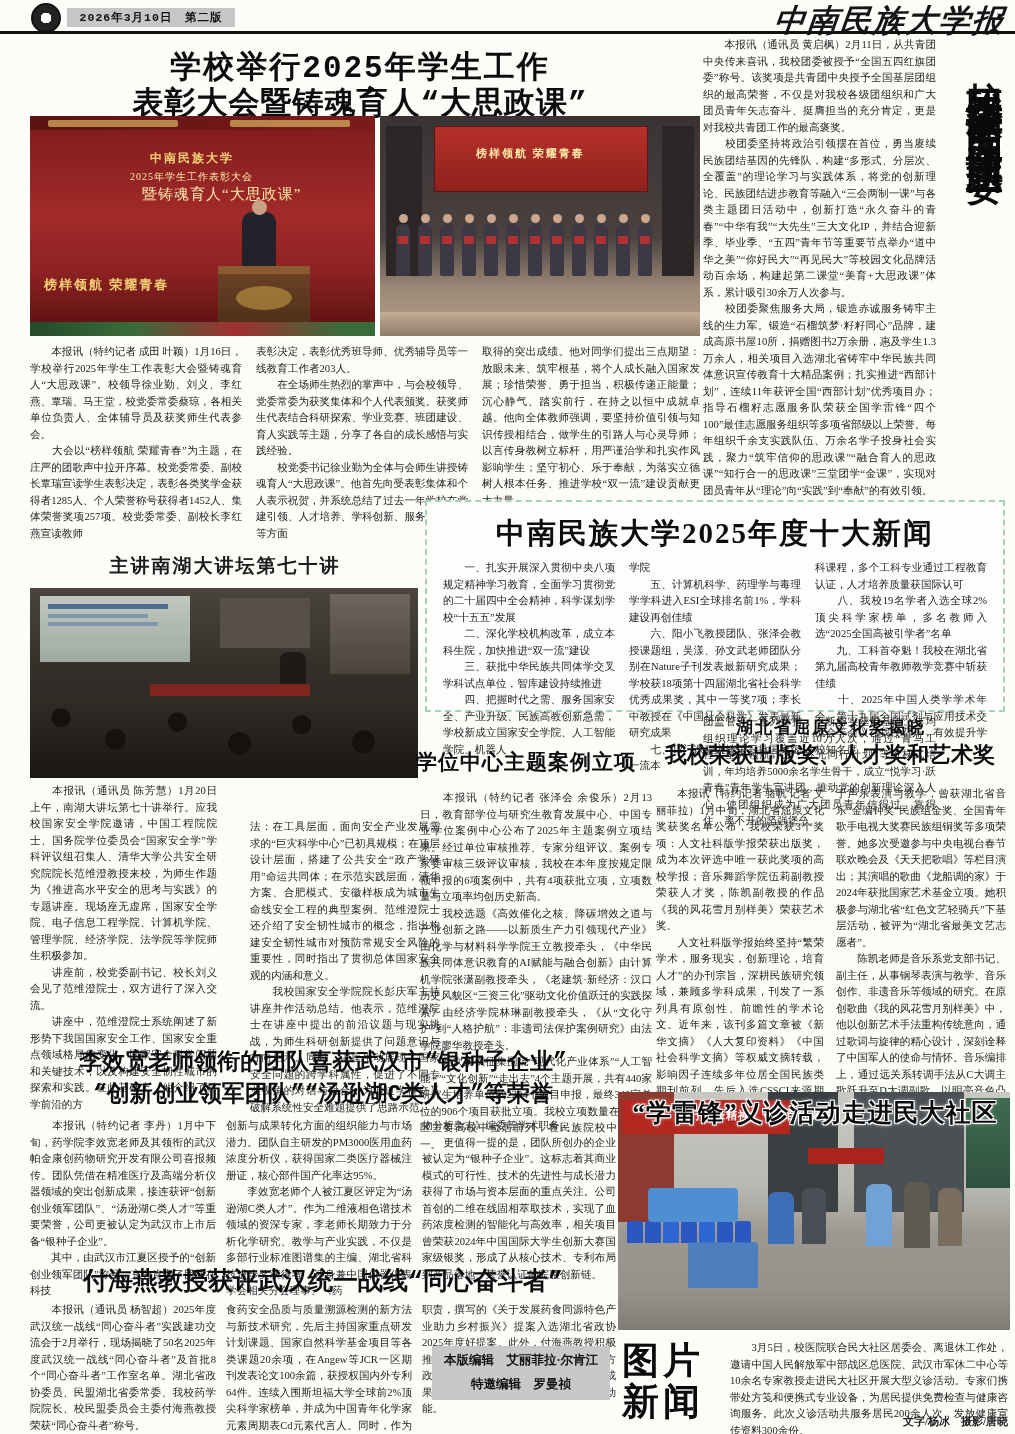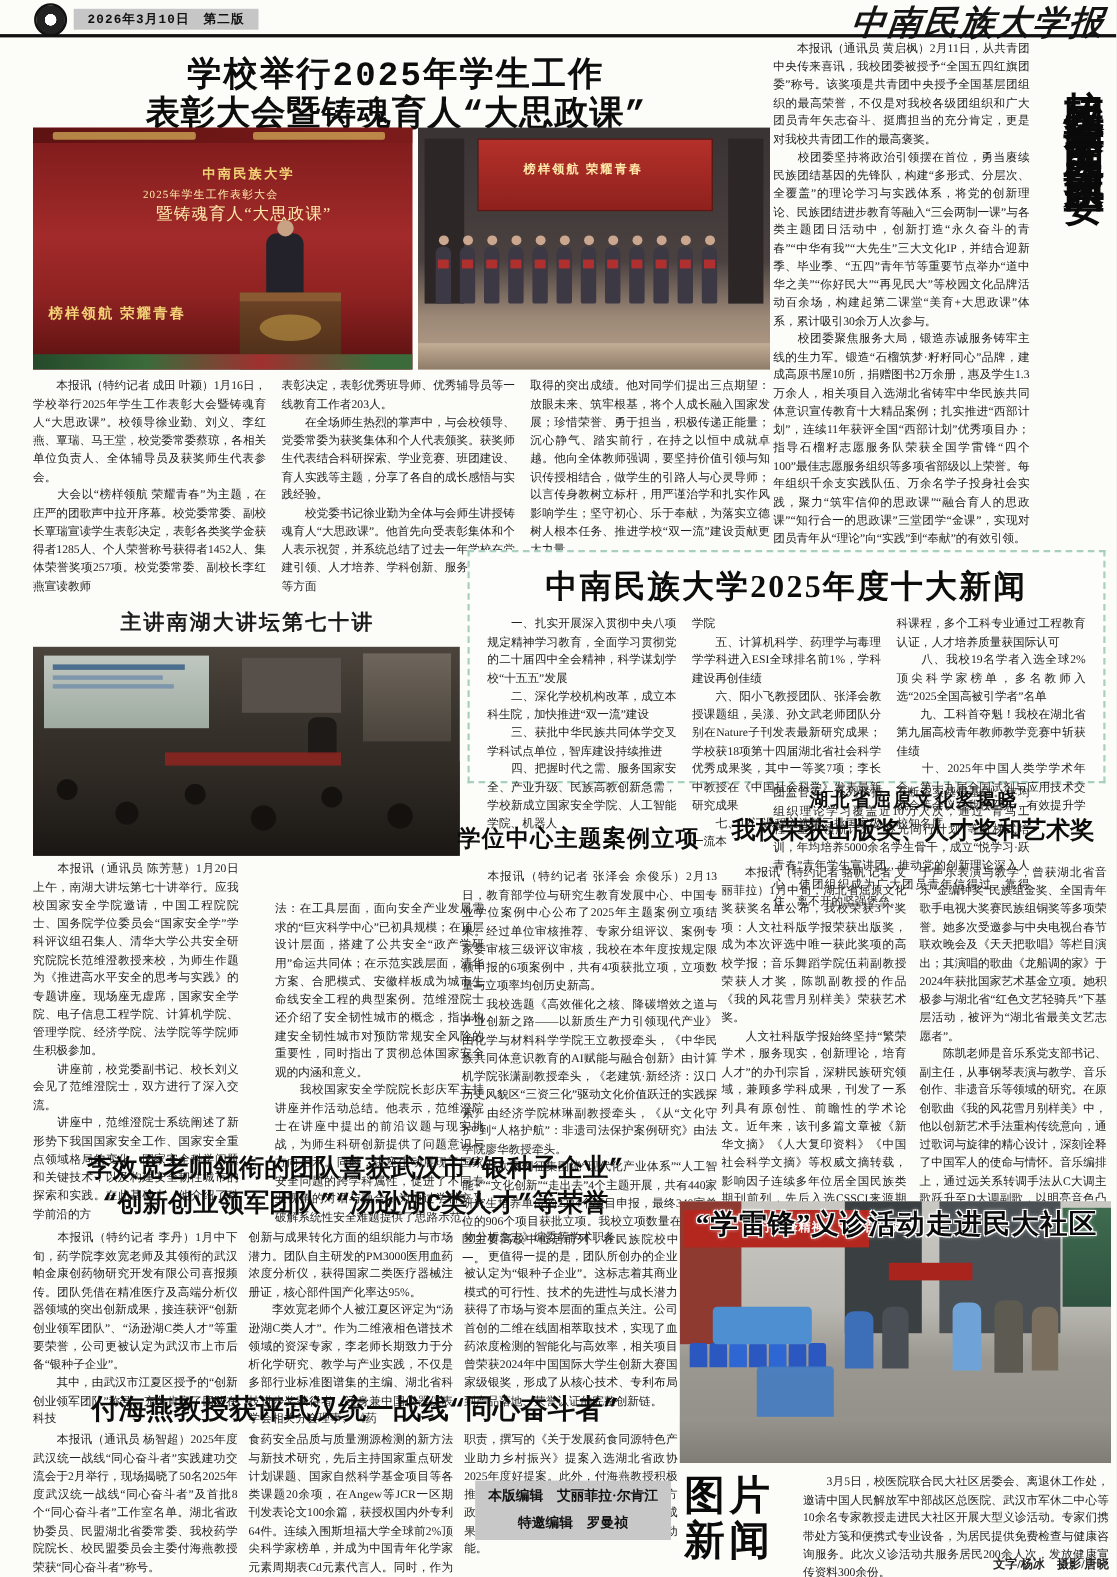--- a/index.html
+++ b/index.html
@@ -57,21 +57,21 @@
 　　校团委坚持从严治团、深化组织改革，通过选配优秀研究生兼职副书记、规范团员发展、深化学生会改革、创新设立功能型团组织、强化社团监管等一系列举措，不断夯实基层基础。年均组织理论学习覆盖近10万人次，通过“青马工程”“星火领航计划”“逐光同行计划”等阶梯式培训，年均培养5000余名学生骨干，成立“悦学习·跃青春”青年学生宣讲团，推动党的创新理论深入人心，使团组织成为广大团员青年信得过、靠得住、离不开的坚强堡垒。</div>
 
   <div class="abs headline sans center" style="left:40px;top:46px;width:640px;font-size:31px;letter-spacing:2px;">学校举行2025年学生工作</div>
   <div class="abs headline sans center" style="left:40px;top:82px;width:640px;font-size:31px;letter-spacing:1px;">表彰大会暨铸魂育人“大思政课”</div>
 
   <div class="abs ph" style="left:30px;top:116px;width:345px;height:220px;
        background:linear-gradient(180deg,#7d1b1b 0%,#a22a2a 45%,#8f2222 70%,#571010 100%);">
     <div style="left:0;top:0;width:100%;height:14px;background:linear-gradient(90deg,#5e1212,#7d1b1b);"></div>
     <div style="left:18px;top:4px;width:130px;height:7px;background:#d9b75c;opacity:.7;border-radius:2px;"></div>
     <div style="left:200px;top:4px;width:120px;height:7px;background:#d9b75c;opacity:.7;border-radius:2px;"></div>
-    <div class="gold" style="left:120px;top:34px;font-size:12px;font-weight:bold;letter-spacing:2px;margin-left:34px;">中南民族大学</div>
+    <div class="gold" style="left:120px;top:34px;font-size:12px;font-weight:bold;letter-spacing:2px;">中南民族大学</div>
     <div style="left:100px;top:54px;font-size:10px;color:#ffe9a8;letter-spacing:1px;">2025年学生工作表彰大会</div>
     <div style="left:112px;top:69px;font-size:15px;color:#ffe9a8;letter-spacing:1px;">暨铸魂育人“大思政课”</div>
     <div class="gold" style="left:14px;top:160px;font-size:13px;font-weight:bold;writing-mode:horizontal-tb;letter-spacing:2px;">榜样领航 荣耀青春</div>
 
     <div style="left:212px;top:96px;width:34px;height:70px;background:#23222a;border-radius:10px 10px 0 0;"></div>
     <div style="left:222px;top:84px;width:15px;height:15px;border-radius:50%;background:#c9a184;"></div>
     <div style="left:188px;top:150px;width:92px;height:70px;background:linear-gradient(180deg,#6e4426,#4a2c17);"></div>
     <div style="left:188px;top:150px;width:92px;height:8px;background:#8a5a33;"></div>
     <div style="left:206px;top:170px;width:56px;height:24px;border-radius:50%;background:#caa24a;opacity:.55;"></div>
     <div style="left:0;top:206px;width:100%;height:14px;background:linear-gradient(90deg,#244a2a,#3b6b3a 30%,#a03030 60%,#3b6b3a 90%);"></div>

